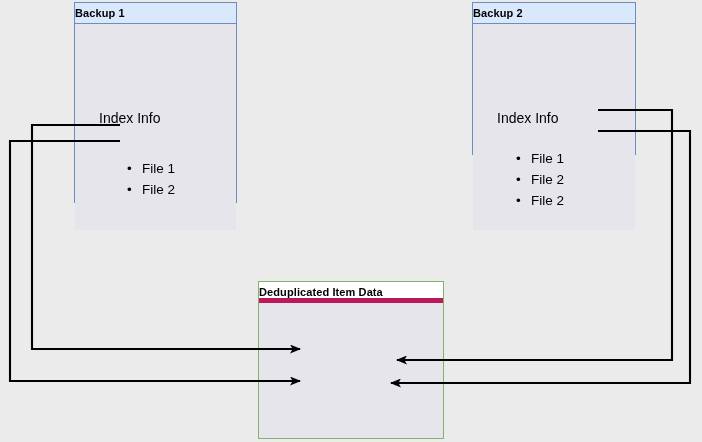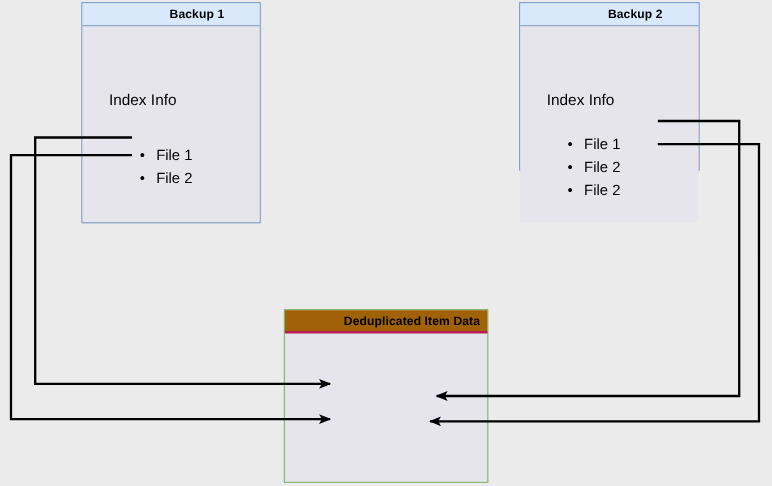--- a/index.html
+++ b/index.html
@@ -31,53 +31,52 @@
 
   
   .node {
     position: absolute;
     box-sizing: border-box;
     z-index: 2;
   }
   .node .node-header {
     box-sizing: border-box;
     width: 100%;
-    text-align: center;
     font-weight: bold;
     font-size: 11px;
     color: #000000;
     line-height: 20px;
     height: 21px;
     letter-spacing: 0.1px;
-    padding-left: 47px;
   }
   .node .node-body {
     box-sizing: border-box;
     width: 100%;
     position: relative;
     background: #e6e5ec;
+    margin-top: 28px;
   }
 
   
   .node.blue {
     border: 1px solid #6c8ebf;
     background: #e6e5ec;
   }
   .node.blue .node-header {
     background: #dae8fc;
     border-bottom: 1px solid #6c8ebf;
   }
   
   .node.green {
     border: 1px solid #82b366;
     background: #e6e5ec;
   }
   .node.green .node-header {
-    background: #a16207;
-    border-bottom: 2px solid #be185d;
+    background: #ffffff;
+    border-bottom: 5px solid #be185d;
   }
 
   .section-title {
     position: absolute;
     font-size: 14px;
     color: #000;
     white-space: nowrap;
   }
 
   ul.filelist {

